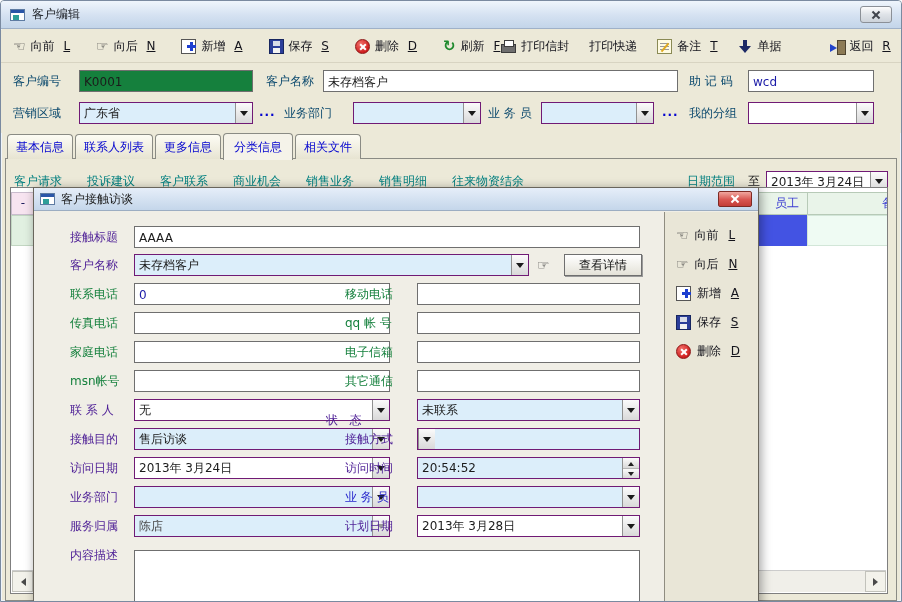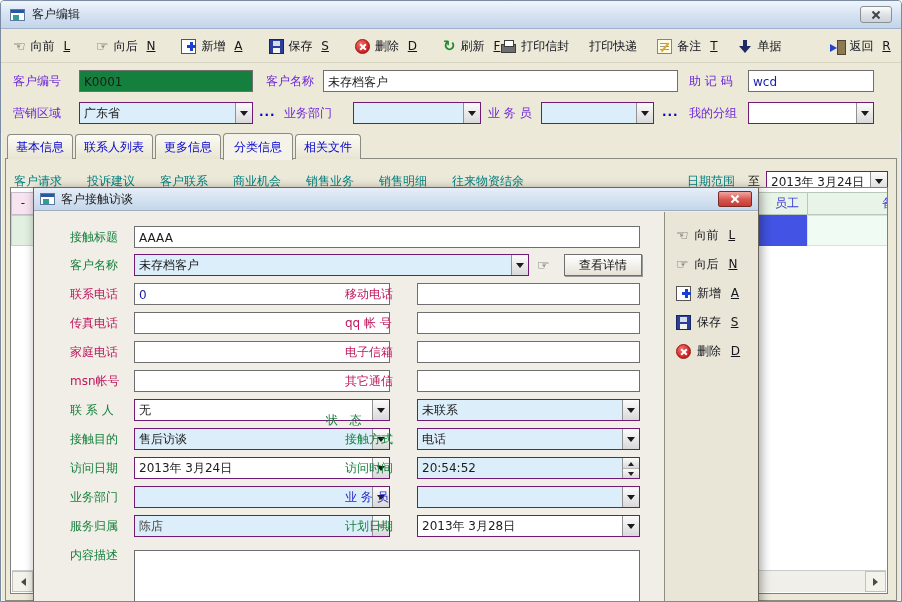--- a/index.html
+++ b/index.html
@@ -45,21 +45,21 @@
   .ic.exit::after{content:"";position:absolute;left:0px;top:5px;border-top:4px solid transparent;border-bottom:4px solid transparent;border-left:7px solid #2244cc;}
   .winicon{display:inline-block;width:15px;height:12px;background:#fff;border:1px solid #5d7ba2;position:relative;}
   .winicon::before{content:"";position:absolute;left:0;top:0;right:0;height:3px;background:#2a56a8;}
   .winicon::after{content:"";position:absolute;left:2px;top:5px;width:6px;height:5px;background:#2f9e98;}
   .xmark{position:relative;width:10px;height:10px;display:inline-block;}
   .xmark::before,.xmark::after{content:"";position:absolute;left:0;top:4px;width:10px;height:2px;background:#41454d;}
   .xmark::before{transform:rotate(45deg);} .xmark::after{transform:rotate(-45deg);}
   .xmark.white::before,.xmark.white::after{background:#fff;}
   
   .formarea{position:absolute;top:62px;left:0;right:0;height:70px;background:#ece9d8;}
-  .fl{position:absolute;height:22px;line-height:22px;color:#6d28d9;white-space:pre;}
+  .fl{position:absolute;height:22px;line-height:22px;color:#0c4a6e;white-space:pre;}
   .fi{position:absolute;height:22px;line-height:18px;padding:2px 4px;background:#fff;border:1px solid #6f6f6f;overflow:hidden;white-space:pre;}
   .fi.cream{background:#15803d;}
   .vblue{color:#1b1ba8;}
   .dots{position:absolute;height:22px;line-height:20px;color:#0404cf;font-weight:bold;letter-spacing:1px;}
   .dd{position:absolute;height:22px;border:1px solid #701a75;background:#fff;display:flex;overflow:hidden;}
   .dd.blue{background:#dceefa;}
   .dd-val{flex:1;padding:2px 4px;line-height:16px;overflow:hidden;white-space:pre;}
   .dd-a{width:17px;border-left:1px solid #919191;background:linear-gradient(#fbfbfb,#d9d9d9);display:flex;align-items:center;justify-content:center;}
   .dd-a i{width:0;height:0;border:4px solid transparent;border-top:5px solid #1a1a1a;margin-top:5px;}
   .dd.dis .dd-a i{border-top-color:#9a9a9a;}
@@ -90,22 +90,22 @@
   .sbtn i{width:0;height:0;border:4px solid transparent;}
   .sbtn.l i{border-right:5px solid #4a4a4a;margin-left:-3px;}
   .sbtn.r i{border-left:5px solid #4a4a4a;margin-right:-3px;}
   
   .dialog{position:absolute;left:32px;top:186px;width:726px;height:438px;background:#f0eee6;border:1px solid #69655c;
           box-shadow:2px 2px 10px rgba(0,0,0,.38);z-index:10;}
   .dtitle{position:absolute;top:0;left:0;right:0;height:23px;display:flex;align-items:center;gap:6px;padding:0 6px;
           background:linear-gradient(#e6eef9,#c4d6ea);border-bottom:1px solid #9cadc2;}
   .dclose{margin-left:auto;width:34px;height:16px;border:1px solid #7e2a24;border-radius:2px;
           background:linear-gradient(#f0a79f,#d85550 55%,#c33d37);display:flex;align-items:center;justify-content:center;}
-  .dl{position:absolute;height:22px;line-height:22px;color:#15803d;white-space:pre;}
-  .dl.teal{color:#be185d;text-align:center;}
+  .dl{position:absolute;height:22px;line-height:22px;color:#4c1d95;white-space:pre;}
+  .dl.teal{color:#15803d;text-align:center;}
   .dl.blue{color:#2626cc;}
   .dbtn{position:absolute;height:22px;border:1px solid #6f6f6f;background:linear-gradient(#ffffff,#e4e2d8);
         display:flex;align-items:center;justify-content:center;color:#111;box-shadow:1px 1px 0 #9a9a9a;}
   .dpanel{position:absolute;top:24px;right:0;width:94px;bottom:0;background:#e9e6d7;border-left:1px solid #8f8c80;}
   .pbtn{display:flex;align-items:center;gap:6px;margin:9px 0 0 11px;height:20px;color:#14141c;white-space:pre;}
   .pbtn:first-child{margin-top:13px;}
   .tarea{position:absolute;background:#fff;border:1px solid #6f6f6f;}
 </style>
 </head>
 <body>
@@ -284,21 +284,20 @@
 
     <span class="dl" style="left:36px;top:240px;">接触目的</span>
     <div class="dd blue" style="left:100px;top:240px;width:256px;">
       <span class="dd-val">售后访谈</span>
       <span class="dd-a">
           <i></i>
         </span>
     </div>
     <span class="dl" style="left:311px;top:240px;">接触方式</span>
     <div class="dd blue" style="left:383px;top:240px;width:223px;">
-      <span class="dd-val">电话</span>
       <span class="dd-a">
           <i></i>
         </span>
     </div>
 
     <span class="dl" style="left:36px;top:269px;">访问日期</span>
     <div class="dd" style="left:100px;top:269px;width:256px;">
       <span class="dd-val">2013年 3月24日</span>
       <span class="dd-a">
           <i></i>

